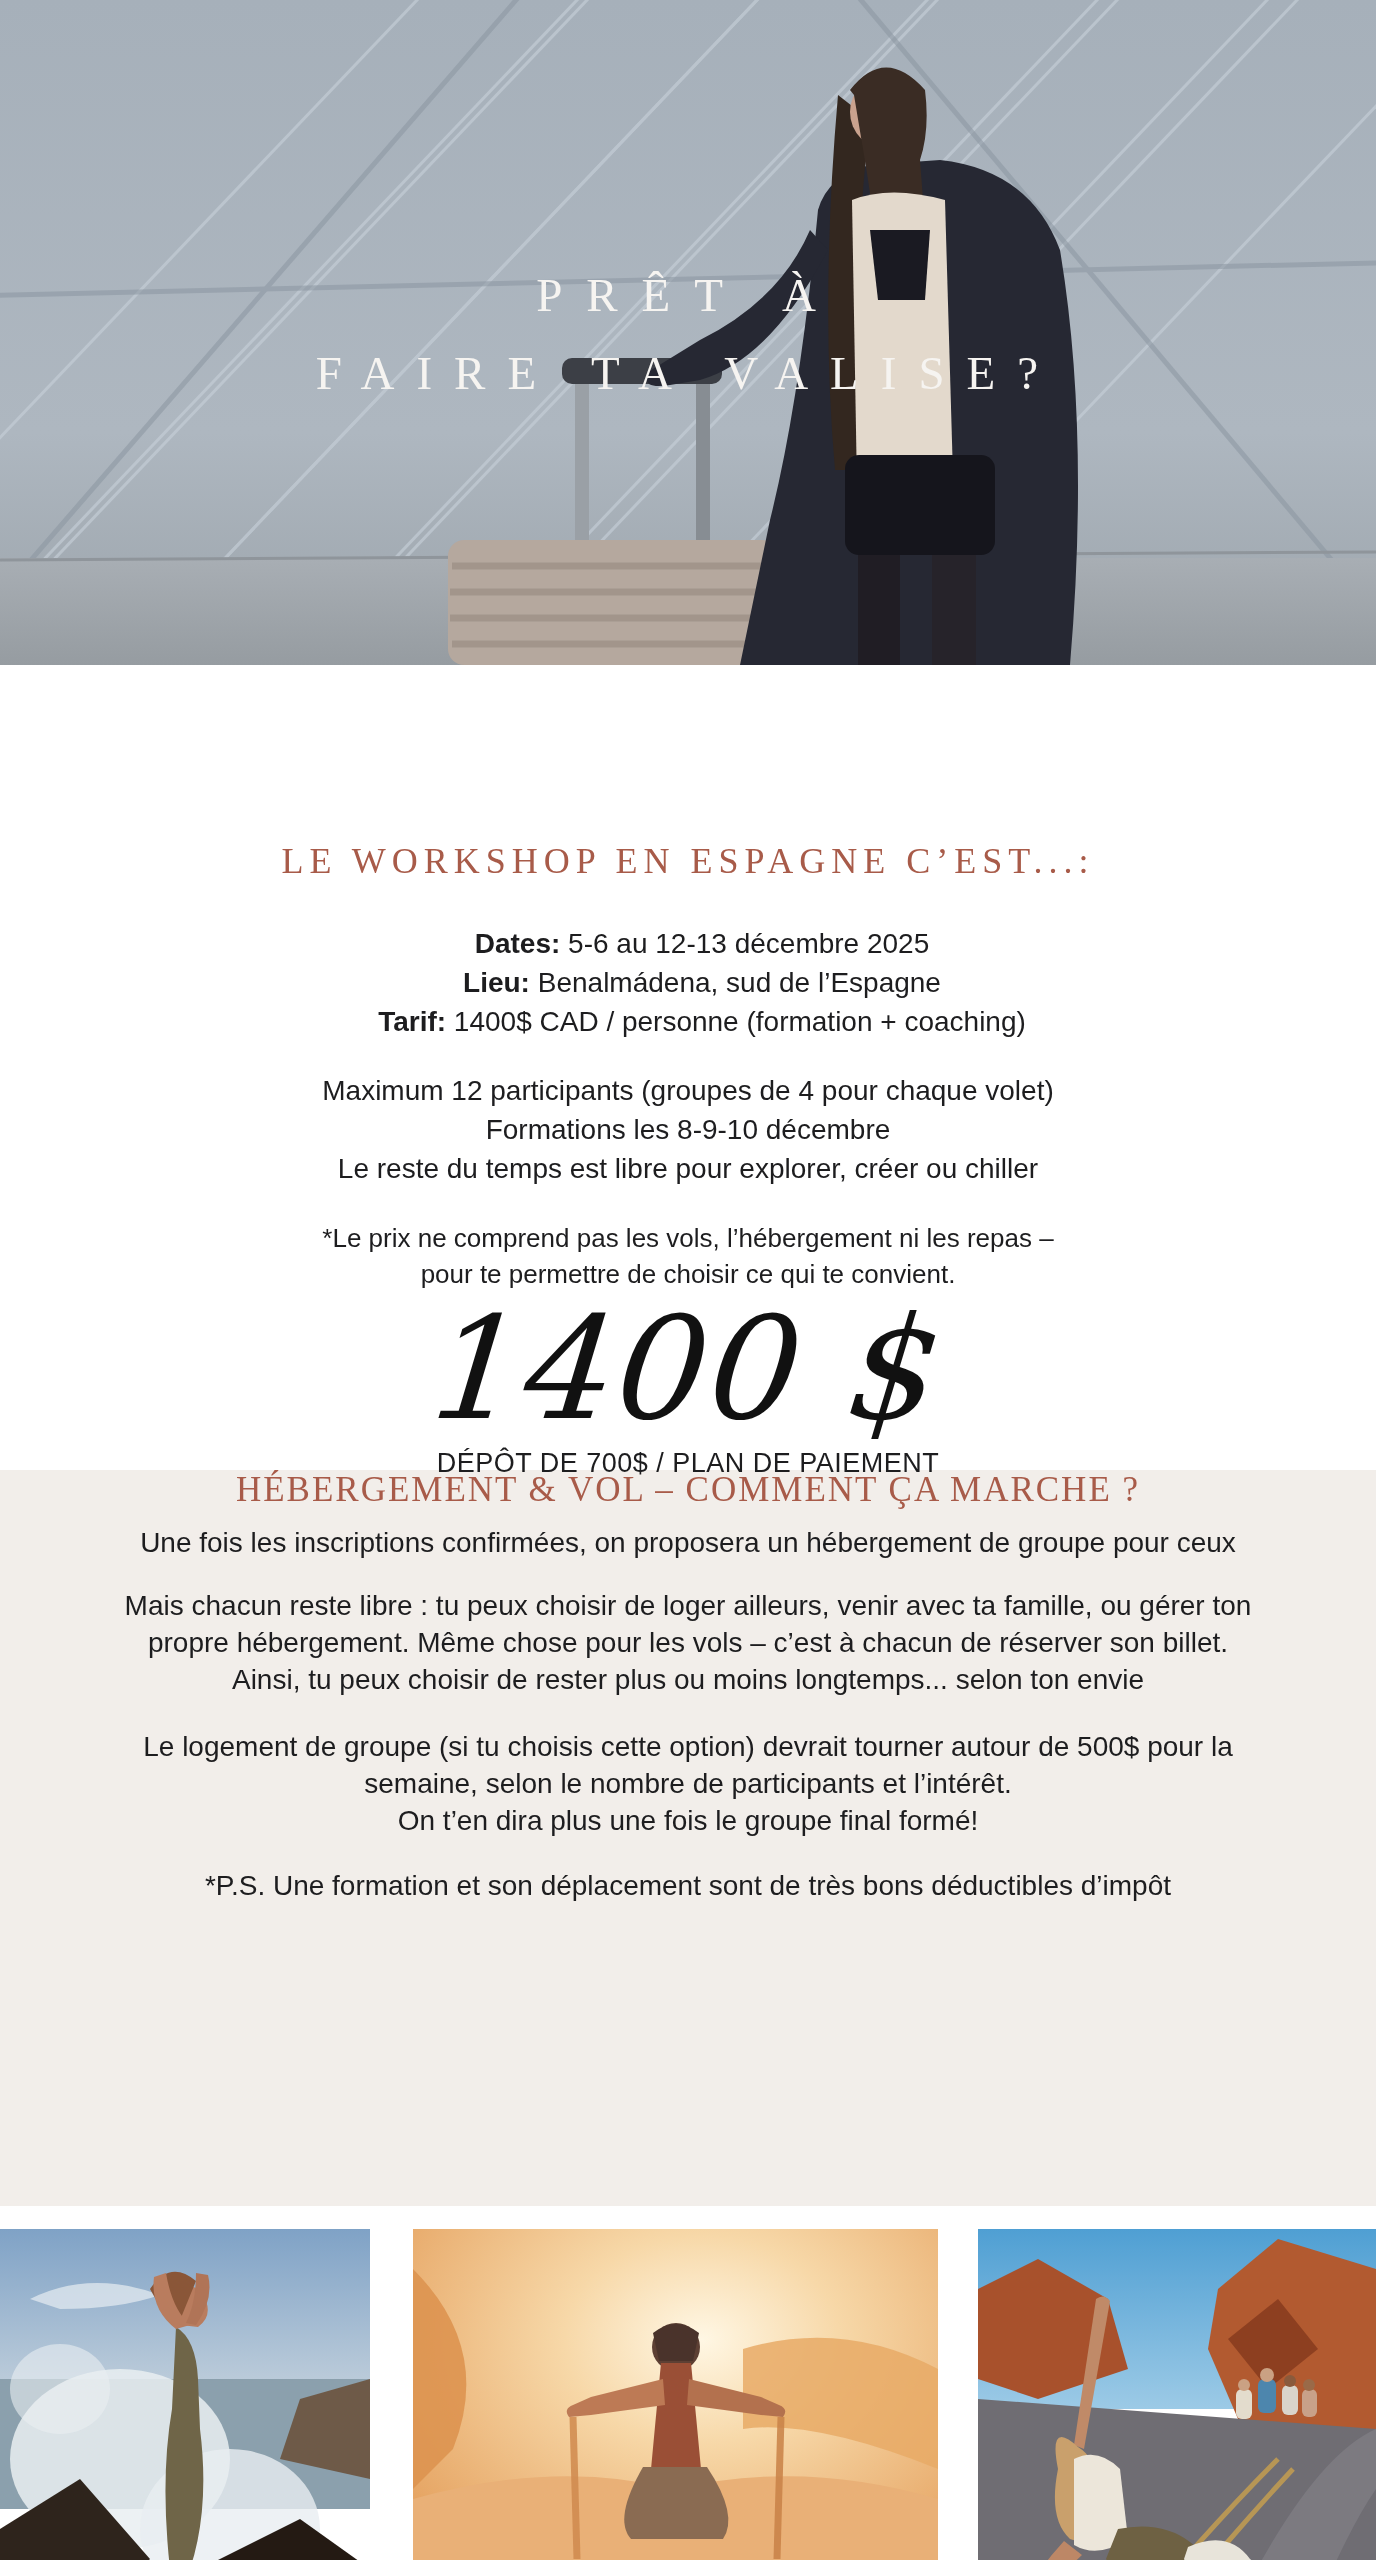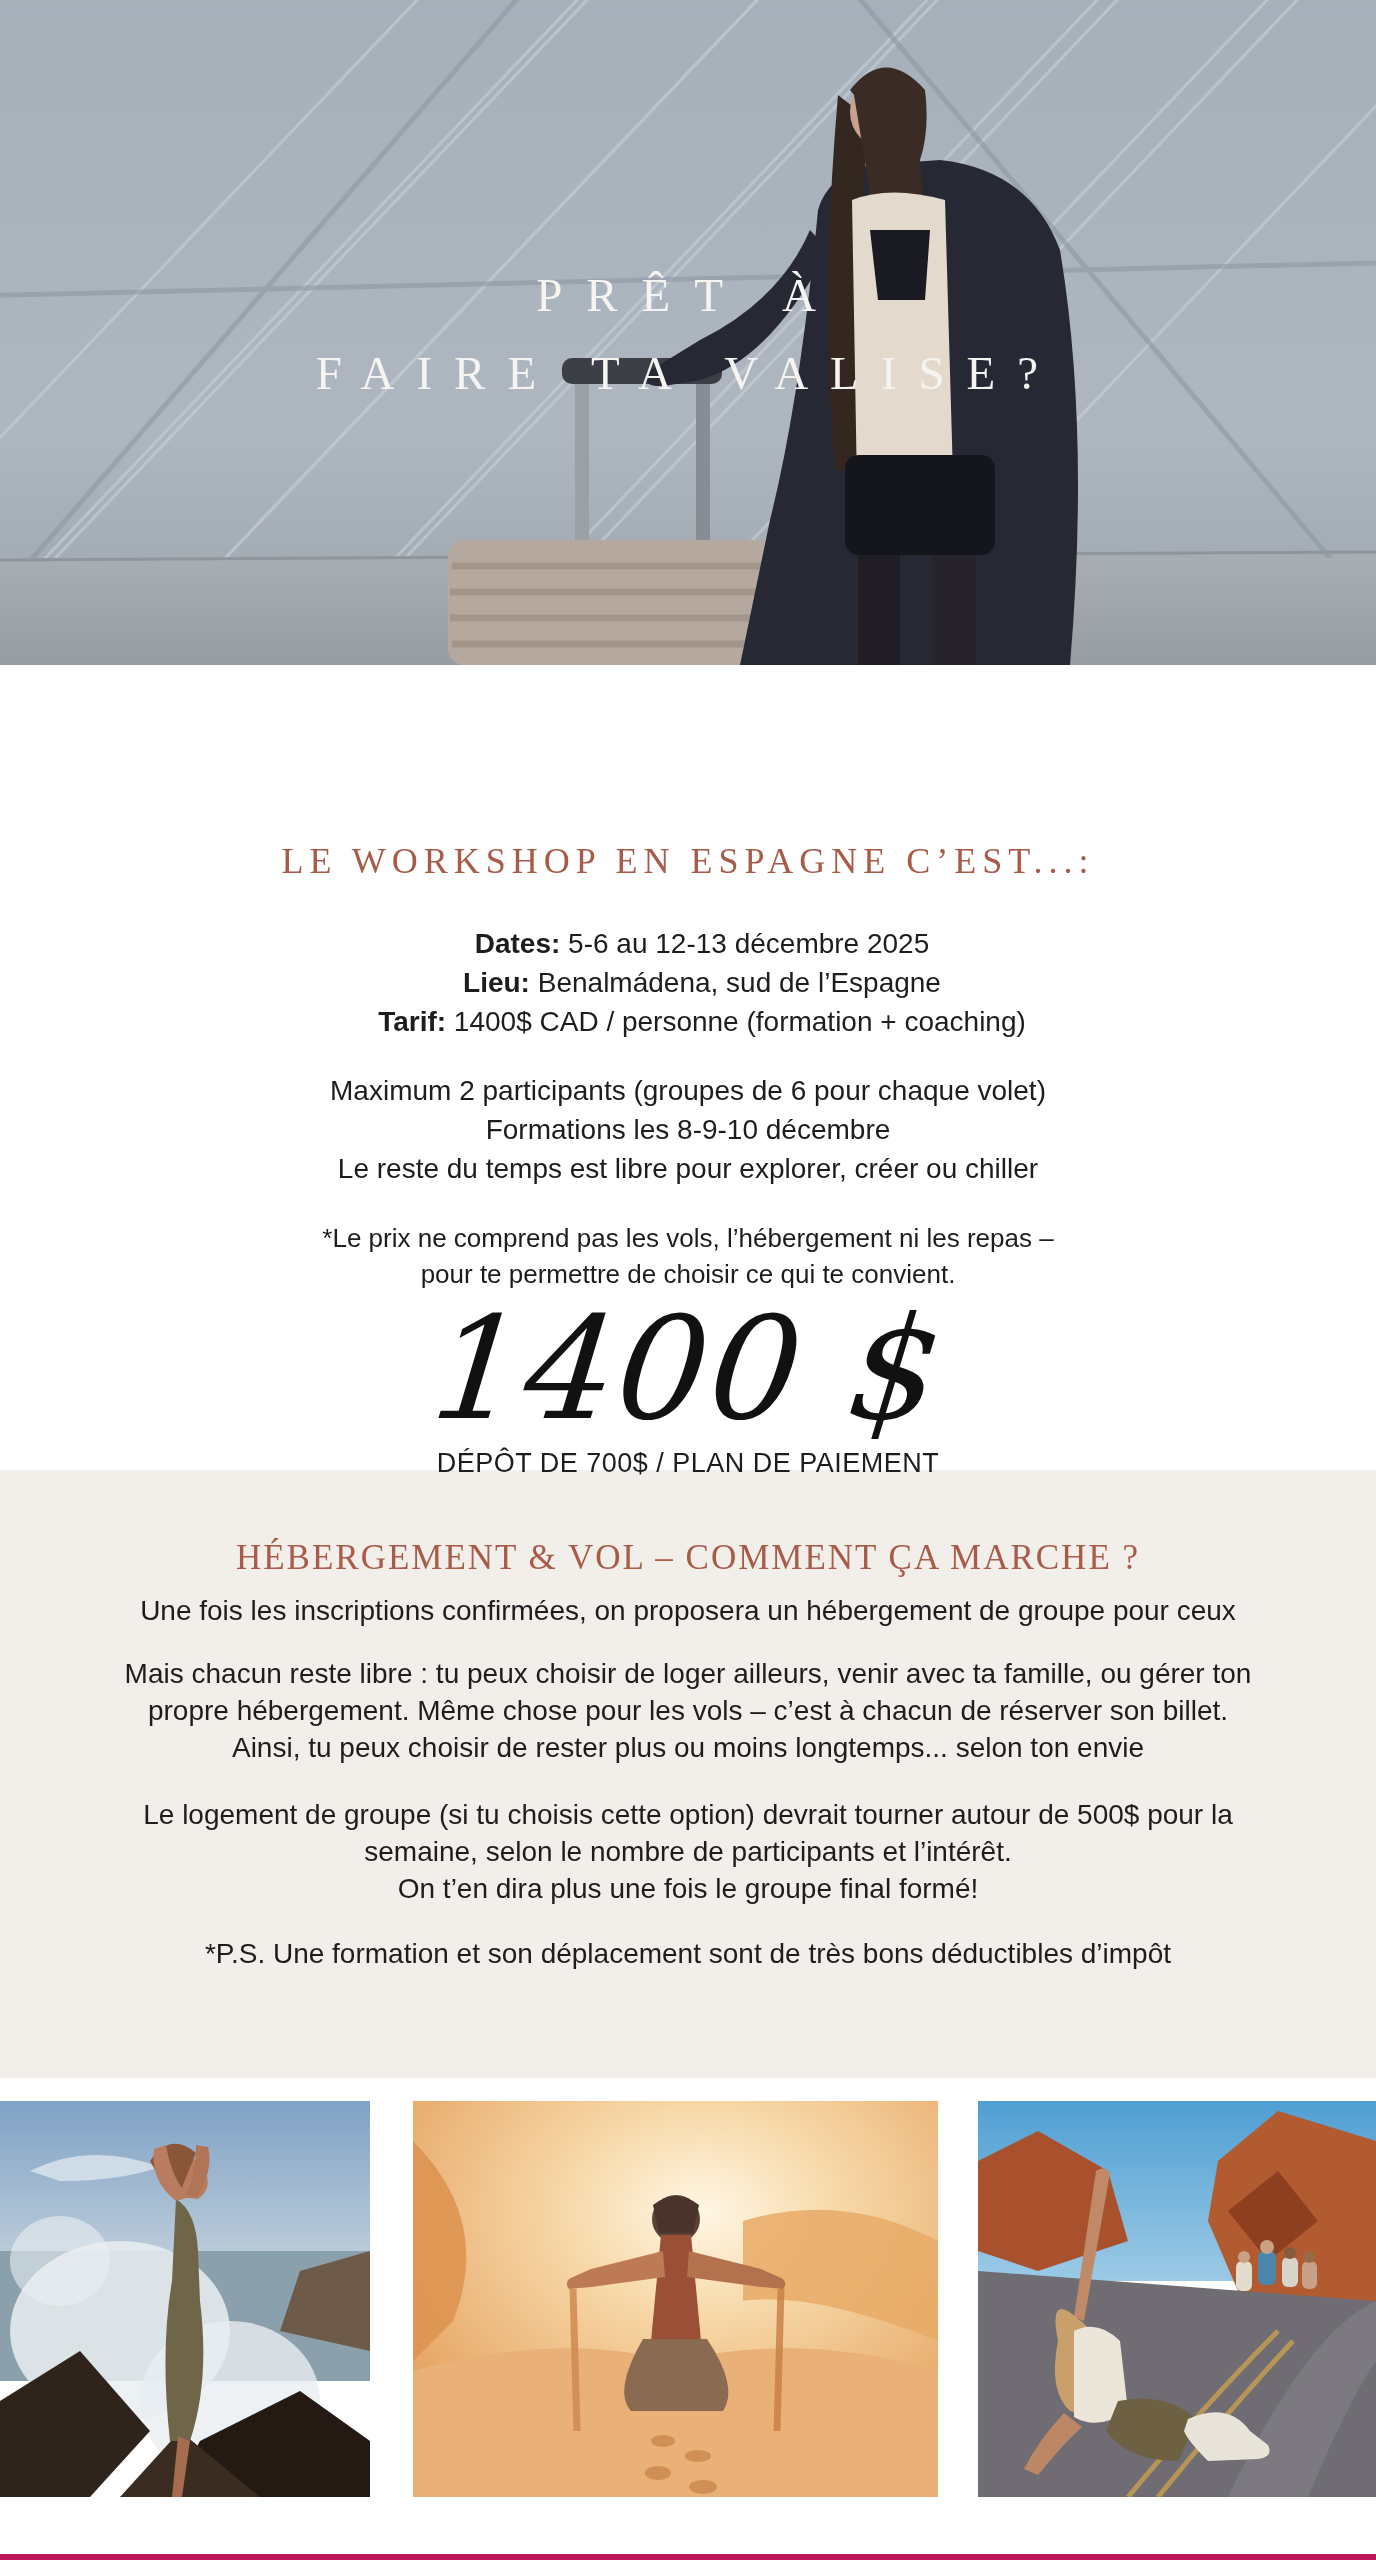--- a/index.html
+++ b/index.html
@@ -34,21 +34,21 @@
   .info { margin-top:30px; font-size:28px; line-height:39px; }
   .note { margin-top:32px; font-size:26px; line-height:36px; }
   .price-script {
     margin-top:2px; font-family:"DejaVu Serif",serif; font-style:italic;
     font-weight:400; font-size:142px; line-height:150px; letter-spacing:2px;
     transform:skewX(-6deg); color:#111;
   }
   .deposit { margin-top:4px; font-size:27px; letter-spacing:0.5px; }
 
   
-  .lodging { height:608px; padding-top:68px; text-align:center; background:#f2eeea; }
+  .lodging { height:736px; text-align:center; background:#f2eeea; }
   .lodging .section-title { font-size:35px; letter-spacing:2px; }
   .lodging p { font-size:28px; line-height:37px; }
   .p1 { margin-top:14px; }
   .p2 { margin-top:26px; }
   .p3 { margin-top:30px; }
   .ps { margin-top:28px; font-size:27px; }
 
   
   .gallery { padding-top:23px; display:flex; width:1376px; }
   .gallery figure { height:396px; overflow:hidden; }
@@ -140,21 +140,21 @@
 <section class="workshop">
   <h2 class="section-title">LE WORKSHOP EN ESPAGNE C’EST...:</h2>
 
   <div class="details">
     <div><b>Dates:</b><span>  5-6 au 12-13 décembre 2025</span></div>
     <div><b>Lieu:</b><span> Benalmádena, sud de l’Espagne</span></div>
     <div><b>Tarif:</b><span> 1400$ CAD / personne (formation + coaching)</span></div>
   </div>
 
   <div class="info">
-    <div>Maximum 2 participants (groupes de 6 pour chaque volet)</div>
+    <div>Maximum 12 participants (groupes de 4 pour chaque volet)</div>
     <div>Formations les 8-9-10 décembre</div>
     <div>Le reste du temps est libre pour explorer, créer ou chiller</div>
   </div>
 
   <div class="note">
     <div>*Le prix ne comprend pas les vols, l’hébergement ni les repas –</div>
     <div>pour te permettre de choisir ce qui te convient.</div>
   </div>
 
   <div class="price-script">1400 $</div>

